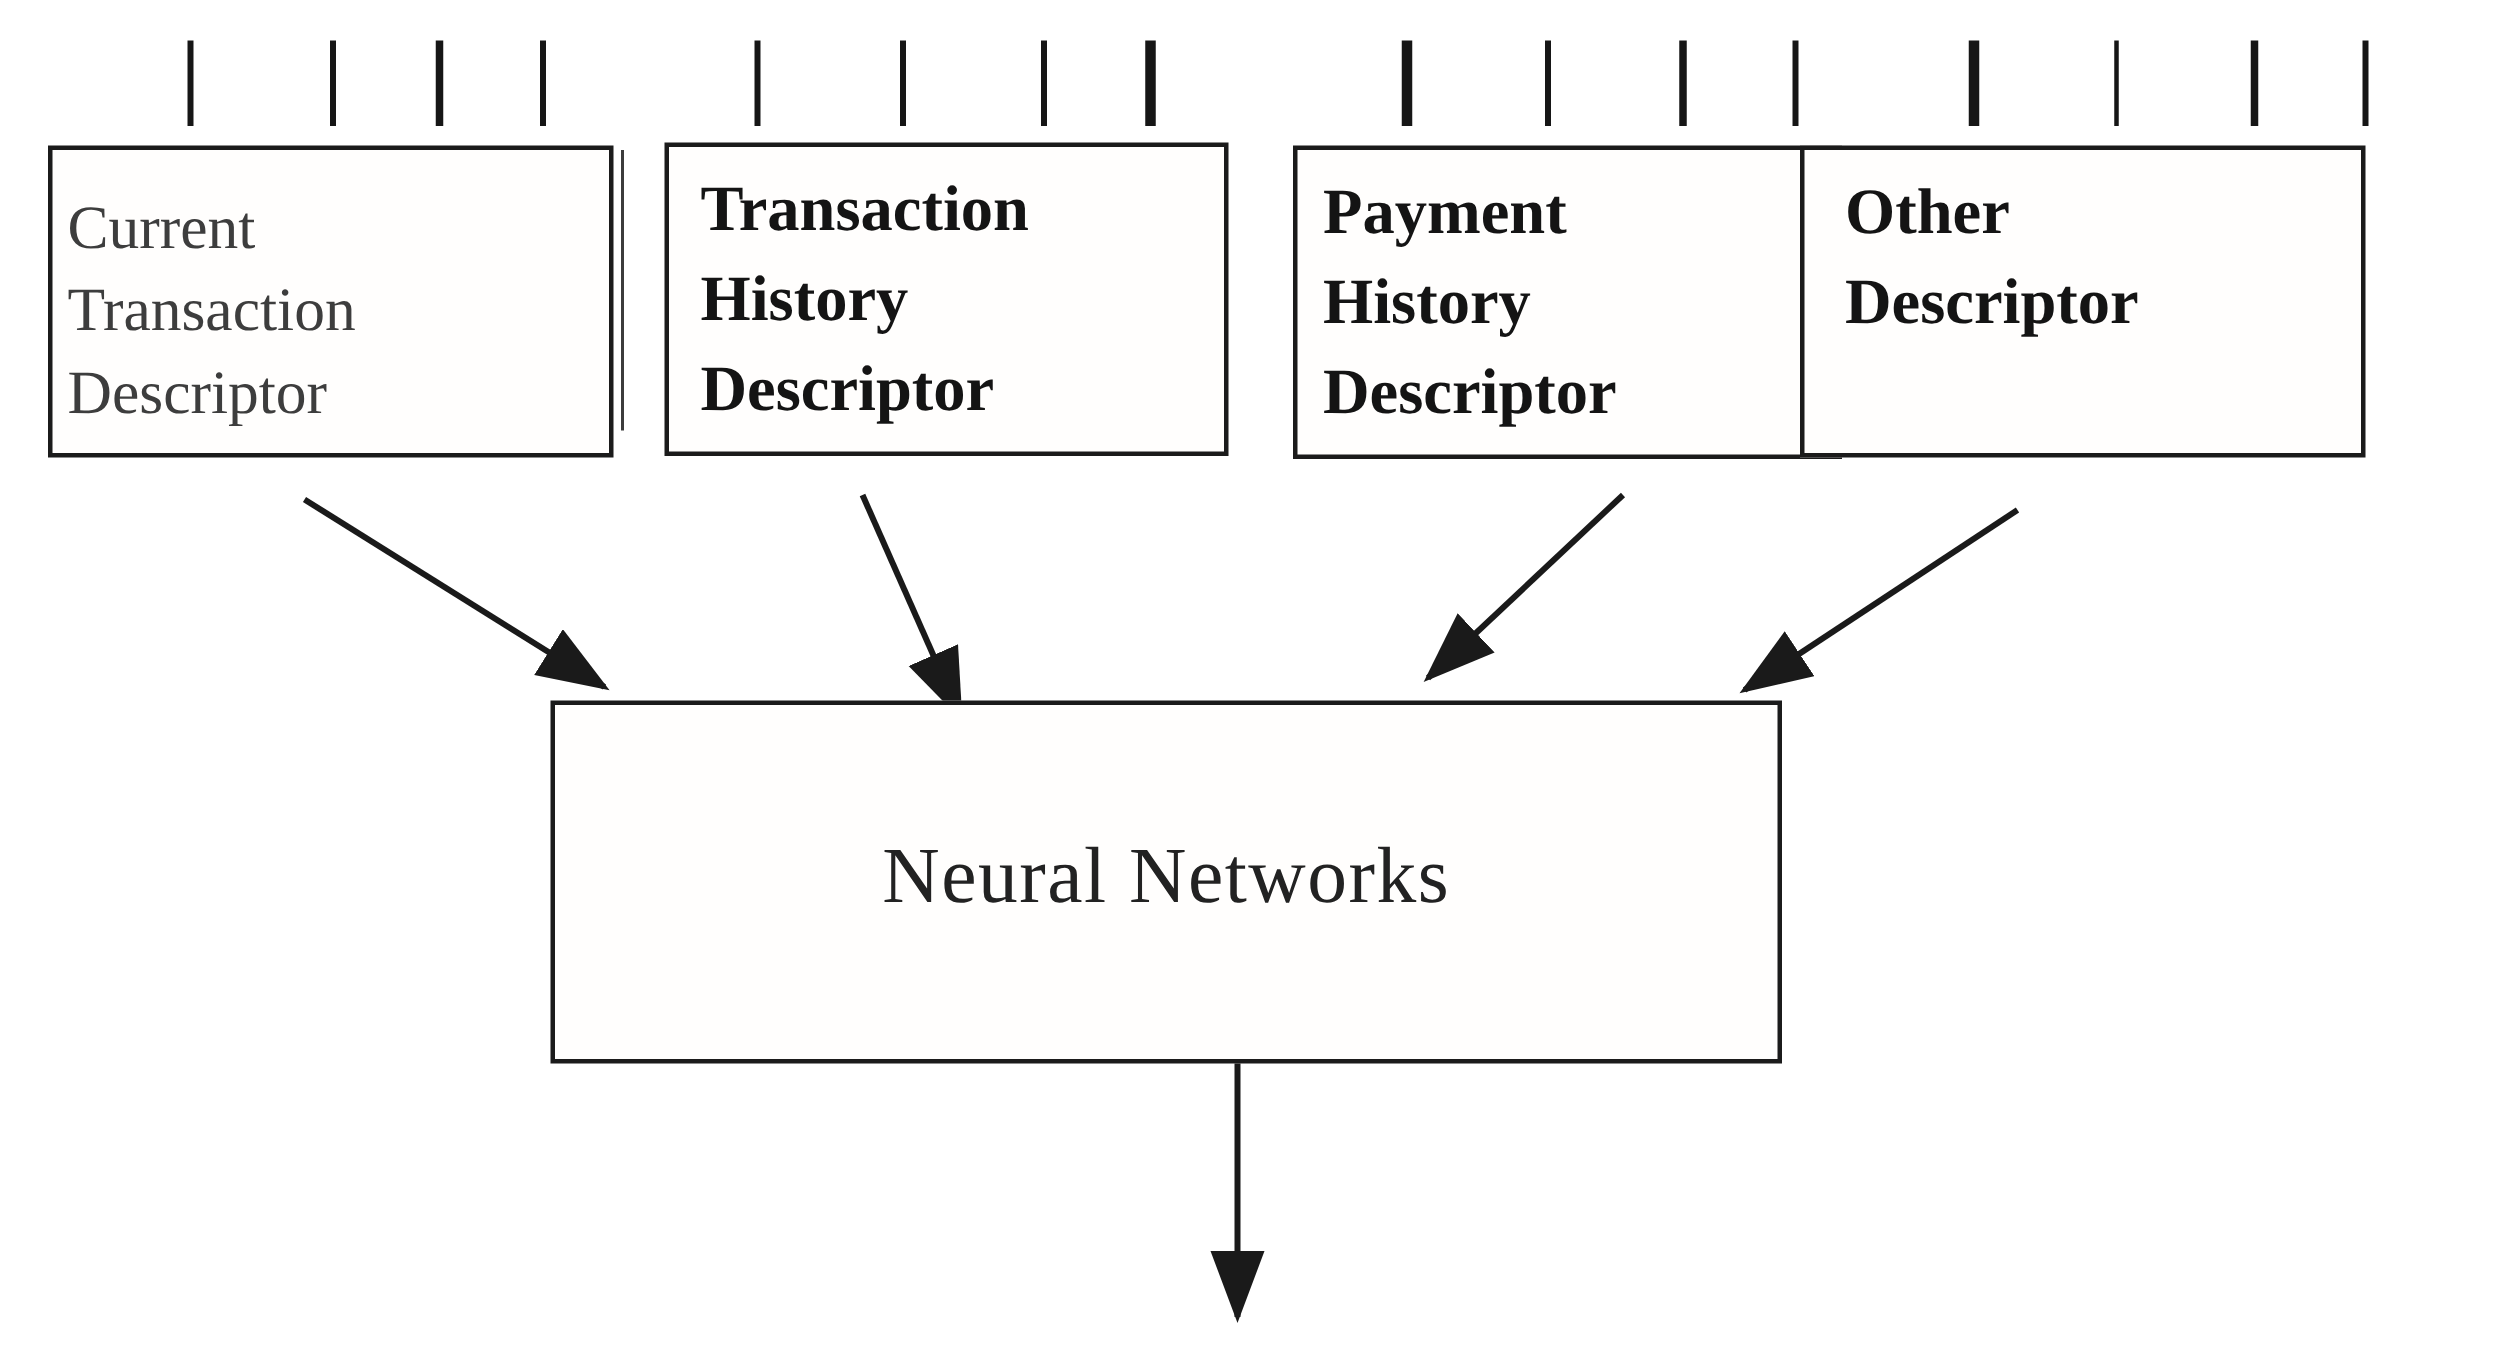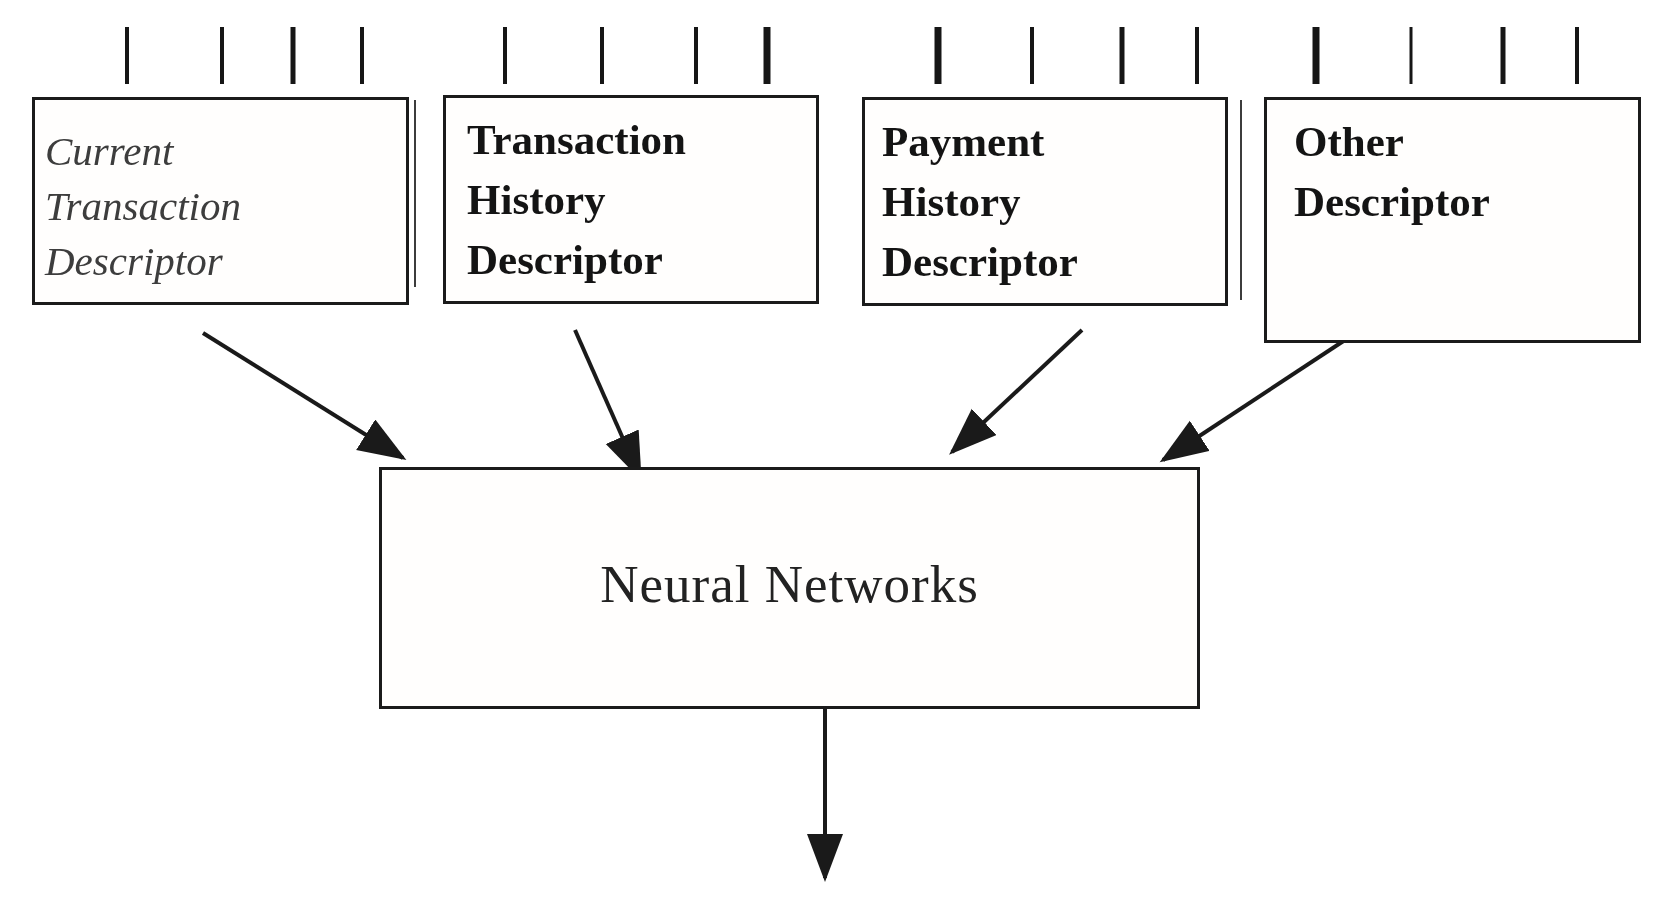--- a/index.html
+++ b/index.html
@@ -7,26 +7,26 @@
     position:relative; width:1673px; height:910px; background:#ffffff;
     font-family:"Liberation Serif","DejaVu Serif",serif; overflow:hidden;
   }
   .node {
     position:absolute; border:3px solid #1b1b1b; background:#fffefd;
     box-sizing:border-box; color:#141414;
   }
   .node-label { white-space:pre-line; display:block; }
   .input-node .node-label { font-weight:700; font-size:43px; line-height:60px; }
   #node-current  { left:32px;  top:97px; width:377px; height:208px; padding:24px 4px 0 10px; }
-  #node-current .node-label { font-weight:400; color:#3d3d3d; font-size:41px; line-height:55px;font-style:italic; }
+  #node-current .node-label { font-weight:400; color:#3d3d3d; font-size:41px; line-height:55px; }
   #node-transaction { left:443px;  top:95px; width:376px; height:209px; padding:12px 4px 0 21px; }
   #node-payment     { left:862px;  top:97px; width:366px; height:209px; padding:12px 4px 16px 17px; }
-  #node-other       { left:1264px; top:97px; width:377px; height:246px; padding:12px 4px 0 27px; }
+  #node-other       { left:1200px; top:97px; width:377px; height:208px; padding:12px 4px 0 27px; }
   #node-nn {
-    left:379px; top:467px; width:821px; height:242px;
+    left:367px; top:467px; width:821px; height:242px;
     display:flex; align-items:center; justify-content:center;
   }
   #node-nn .node-label { font-size:53px; font-weight:400; color:#222222; letter-spacing:1px; padding-bottom:8px; }
   svg.overlay { position:absolute; left:0; top:0; pointer-events:none; }
   .tick  { stroke:#161616; }
   .arrow { stroke:#1a1a1a; stroke-width:4; fill:none; }
   .scan-artifact { stroke:#3c3c3c; stroke-width:2; }
 </style>
 </head>
 <body>

